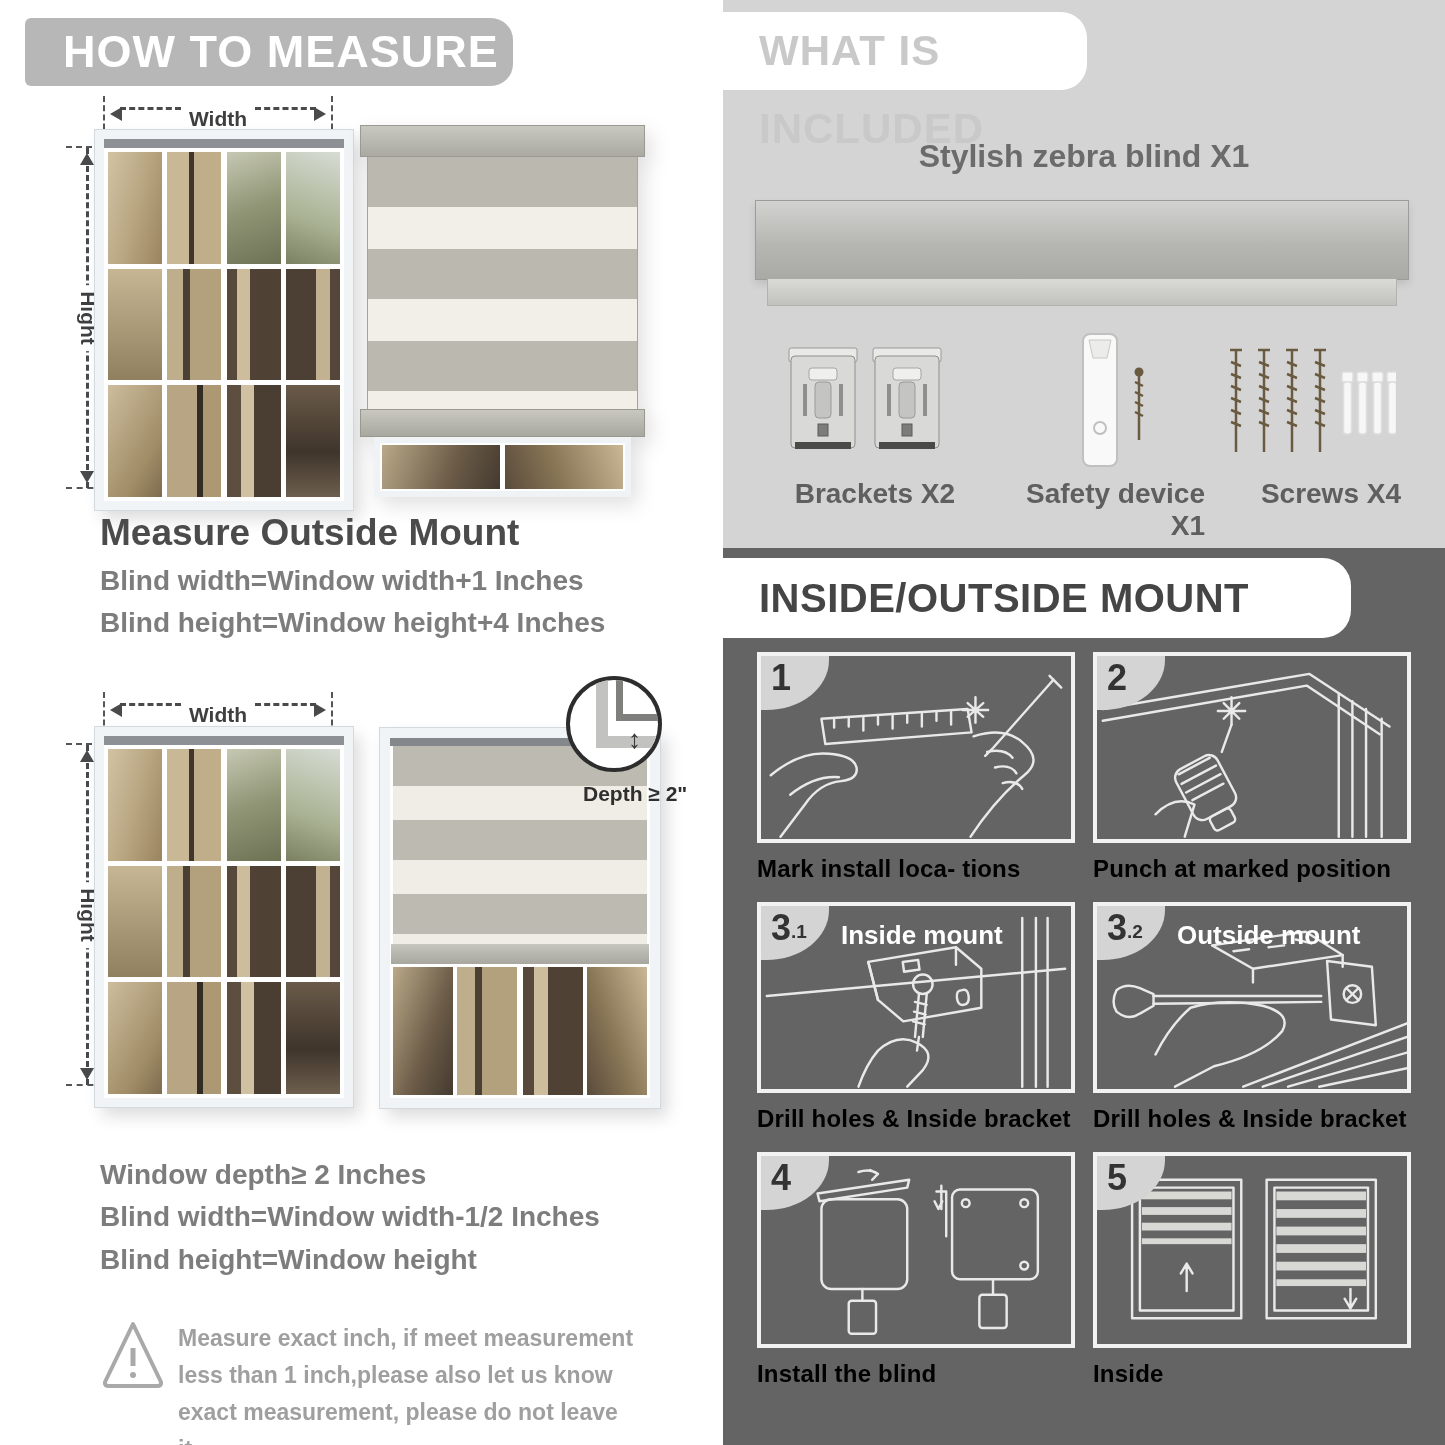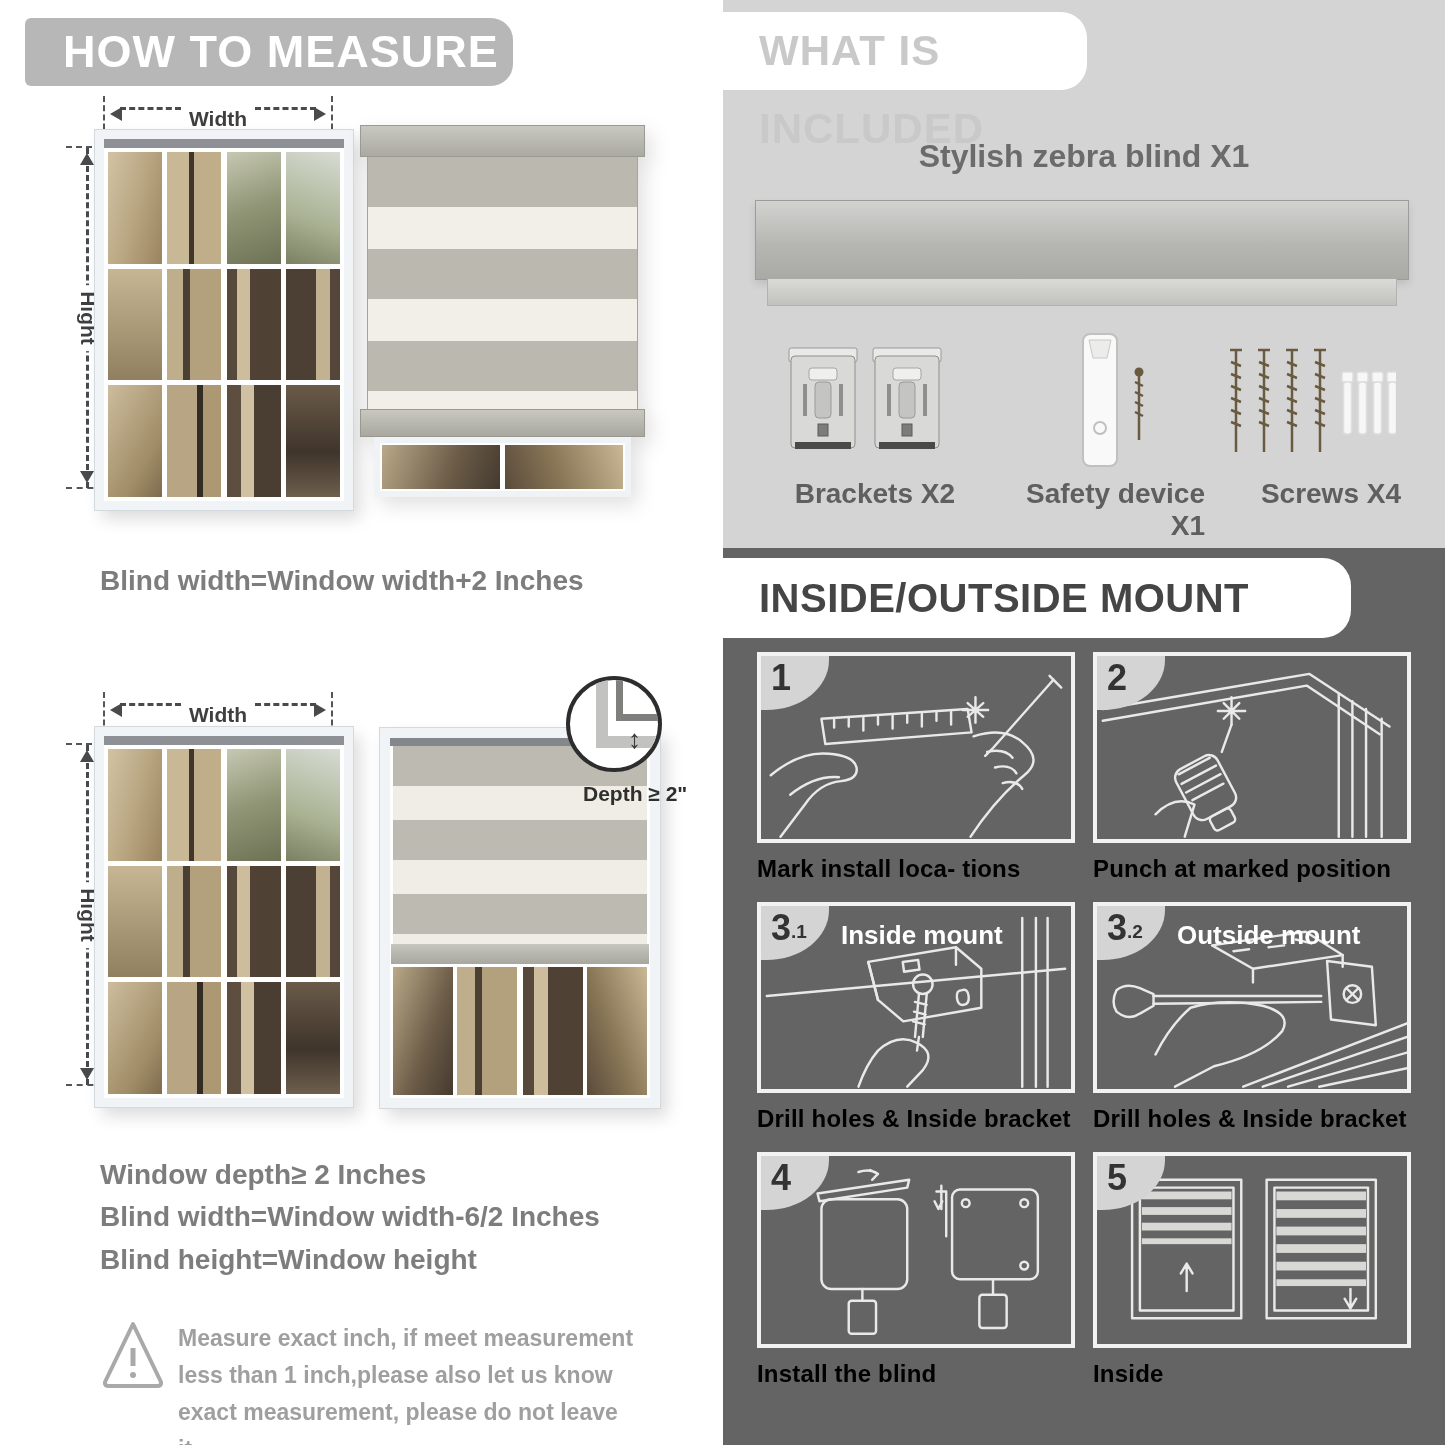--- a/index.html
+++ b/index.html
@@ -162,21 +162,23 @@
   <div class="abs blind" style="left:360px;top:125px;width:285px;height:372px;">
     <div class="cassette"></div>
     <div class="fabric"></div>
     <div class="brail"></div>
     <div class="sliver">
       <div class="sp sp1"></div>
         <div class="sp sp2"></div>
     </div>
   </div>
 
-  <div class="abs h-line" style="left:100px;top:565px;">Blind width=Window width+2 Inches</div>
+  <div class="abs h-title" style="left:100px;top:512px;">Measure Outside Mount</div>
+  <div class="abs h-line" style="left:100px;top:565px;">Blind width=Window width+1 Inches</div>
+  <div class="abs h-line" style="left:100px;top:607px;">Blind height=Window height+4 Inches</div>
 
   <div class="abs mh" style="left:103px;top:703px;width:230px;">
     <span class="ah-l"></span>
     <span class="dash"></span>
     <span class="lbl">Width</span>
     <span class="dash"></span>
     <span class="ah-r"></span>
   </div>
   <div class="abs gv" style="left:103px;top:692px;height:52px;"></div>
   <div class="abs gv" style="left:331px;top:692px;height:52px;"></div>
@@ -227,21 +229,21 @@
   </div>
 
   <div class="abs callout" style="left:566px;top:676px;">
     <div class="co1"></div>
     <div class="co2"></div>
     <div class="co-ar">↕</div>
   </div>
   <div class="abs depth-lbl" style="left:583px;top:782px;">Depth ≥ 2"</div>
 
   <div class="abs h-line" style="left:100px;top:1159px;">Window depth≥ 2 Inches</div>
-  <div class="abs h-line" style="left:100px;top:1201px;">Blind width=Window width-6/2 Inches</div>
+  <div class="abs h-line" style="left:100px;top:1201px;">Blind width=Window width-1/2 Inches</div>
   <div class="abs h-line" style="left:100px;top:1244px;">Blind height=Window height</div>
 
   <svg class="abs" style="left:100px;top:1316px;" width="66" height="76" viewBox="0 0 66 76">
     <path d="M33 8 L61 66 Q62 70 57 70 L9 70 Q4 70 5 66 Z" fill="none" stroke="#a9a9a9" stroke-width="4" stroke-linejoin="round"></path>
     <line x1="33" y1="32" x2="33" y2="50" stroke="#a9a9a9" stroke-width="5"></line>
     <circle cx="33" cy="59" r="3" fill="#a9a9a9"></circle>
   </svg>
   <div class="abs warn-text" style="left:178px;top:1320px;">Measure exact inch, if meet measurement less than 1 inch,please also let us know exact measurement, please do not leave it</div>
 
   <div class="abs right-light">

